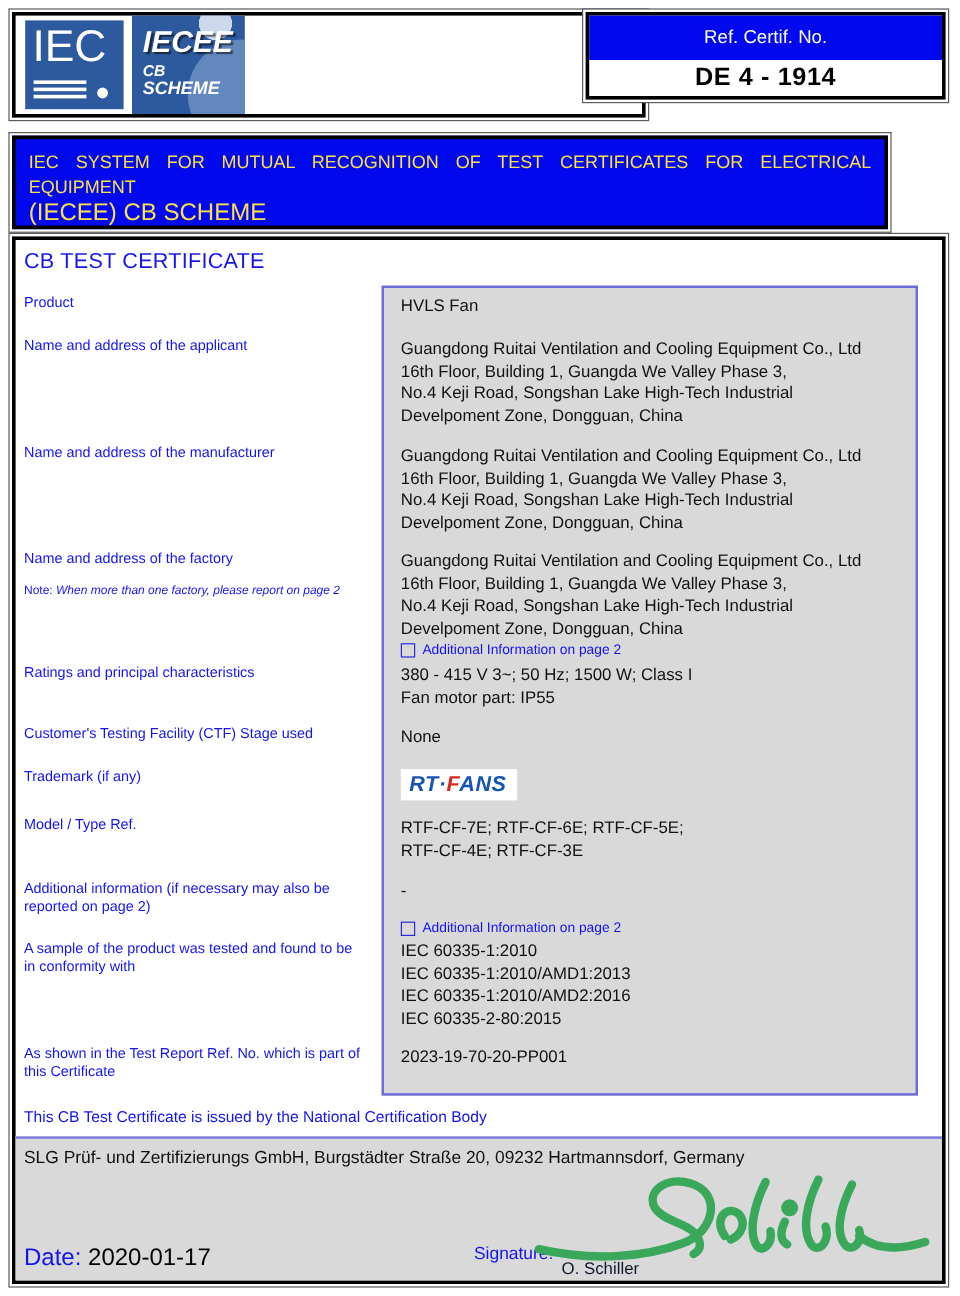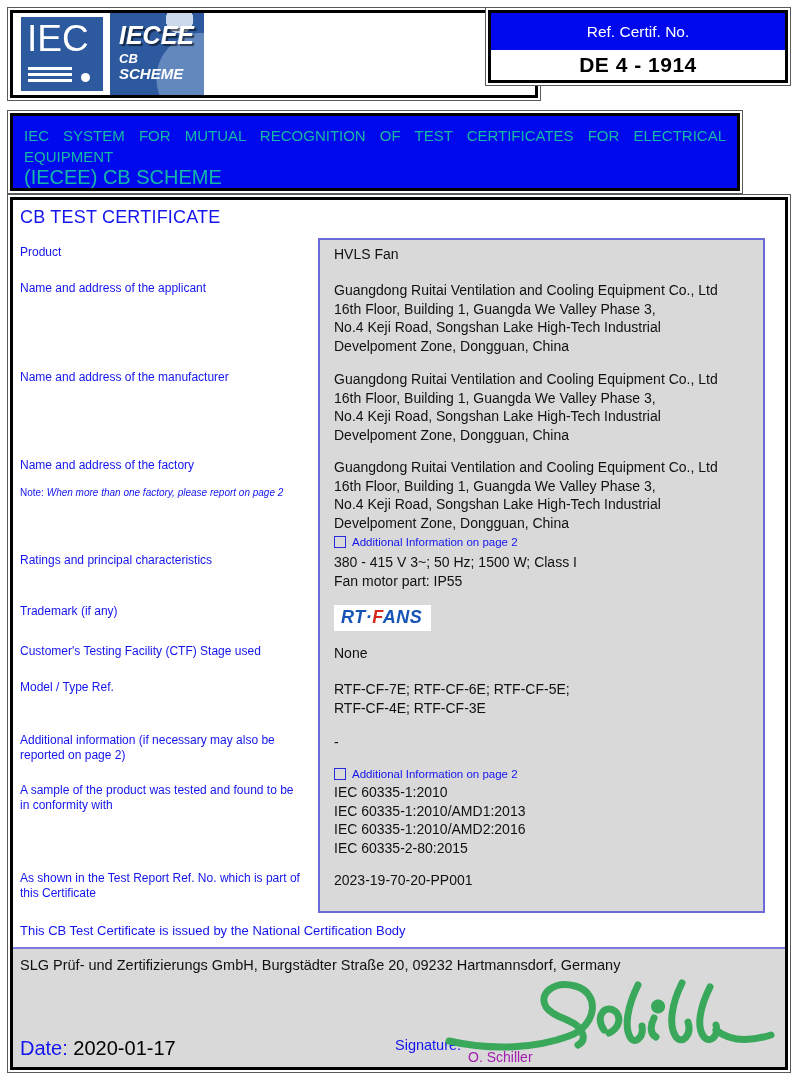--- a/index.html
+++ b/index.html
@@ -31,21 +31,21 @@
       #2d5a9e;
   }
   .iecee-text { position:absolute; left:9px; top:10px; line-height:1; }
   .iecee-line1 { font-size:25px; font-weight:700; text-shadow:2px 2px 1px rgba(0,0,0,.55); }
   .iecee-line2 { font-size:13px; font-weight:700; margin-top:4px; }
   .iecee-line3 { font-size:15px; font-weight:700; margin-top:1px; }
   .ref-frame { left:488px; top:10px; width:300px; height:73px; display:flex; flex-direction:column; }
   .ref-banner { height:37px; background:#0008ee; color:#fff; display:flex; align-items:center; justify-content:center; font-size:15.5px; }
   .ref-value { flex:1; display:flex; align-items:center; justify-content:center; font-size:21px; font-weight:700; letter-spacing:.5px; }
   
-  .banner-frame { left:10px; top:113px; width:730px; height:78px; background:#0008ee; color:#14b8a6; padding:9px 11px; }
+  .banner-frame { left:10px; top:113px; width:730px; height:78px; background:#0008ee; color:#fde047; padding:9px 11px; }
   .banner-frame .l1 { display:block; font-size:15px; line-height:21px; text-align:justify; text-align-last:justify; }
   .banner-frame .l2 { display:block; font-size:20px; line-height:21px; }
   
   .main-frame { left:10px; top:197px; width:778px; height:873px; }
   .title { position:absolute; left:7px; top:7px; font-size:18px; color:#1414ef; letter-spacing:.2px; }
   .form-area { position:absolute; left:0; top:38px; width:772px; height:675px; }
   .values-bg {
     position:absolute; left:305px; top:0; width:447px; height:675px; box-sizing:border-box;
     background:#d9d9d9; border:2px solid #6a6ad8;
   }
@@ -68,21 +68,21 @@
   .issued-by { position:absolute; left:7px; top:723px; color:#1414ef; font-size:13px; }
   .gray-footer {
     position:absolute; left:0; top:747px; width:772px; height:120px; box-sizing:border-box;
     background:#d9d9d9; border-top:2px solid #7a7ae0;
   }
   .body-address { position:absolute; left:7px; top:8px; font-size:14.5px; color:#111; }
   .date-line { position:absolute; left:7px; top:88px; font-size:20px; }
   .blue-lbl { color:#1414ef; }
   .sig-label { position:absolute; left:382px; top:88px; font-size:14.5px; color:#1414ef; }
   .sig-svg { position:absolute; left:428px; top:28px; width:338px; height:88px; }
-  .signatory { position:absolute; left:455px; top:100px; font-size:14px; color:#a21caf; }
+  .signatory { position:absolute; left:455px; top:100px; font-size:14px; color:#0f172a; }
 </style>
 </head>
 <body>
 
 <div class="frame logo-frame">
   <div class="iec-logo">
     <span class="iec-word">IEC</span>
     <div class="iec-lines">
         <div></div>
         <div></div>
@@ -160,30 +160,30 @@
     </div>
 
     <div class="row" style="height:51px">
       <div class="lbl">Ratings and principal characteristics</div>
       <div class="val">
         <span class="line">380 - 415 V 3~; 50 Hz; 1500 W; Class I</span>
         <span class="line">Fan motor part: IP55</span>
       </div>
     </div>
 
-    <div class="row" style="height:40px">
-      <div class="lbl">Trademark (if any)</div>
-      <div class="val">
-        <span class="tm-logo"><span>RT·</span><span class="tm-red">F</span><span>ANS</span></span>
-      </div>
-    </div>
-
     <div class="row" style="height:36px">
       <div class="lbl">Customer's Testing Facility (CTF) Stage used</div>
       <div class="val">None</div>
+    </div>
+
+    <div class="row" style="height:40px">
+      <div class="lbl">Trademark (if any)</div>
+      <div class="val">
+        <span class="tm-logo"><span>RT·</span><span class="tm-red">F</span><span>ANS</span></span>
+      </div>
     </div>
 
     <div class="row" style="height:53px">
       <div class="lbl">Model / Type Ref.</div>
       <div class="val">
         <span class="line">RTF-CF-7E; RTF-CF-6E; RTF-CF-5E;</span>
         <span class="line">RTF-CF-4E; RTF-CF-3E</span>
       </div>
     </div>
 

